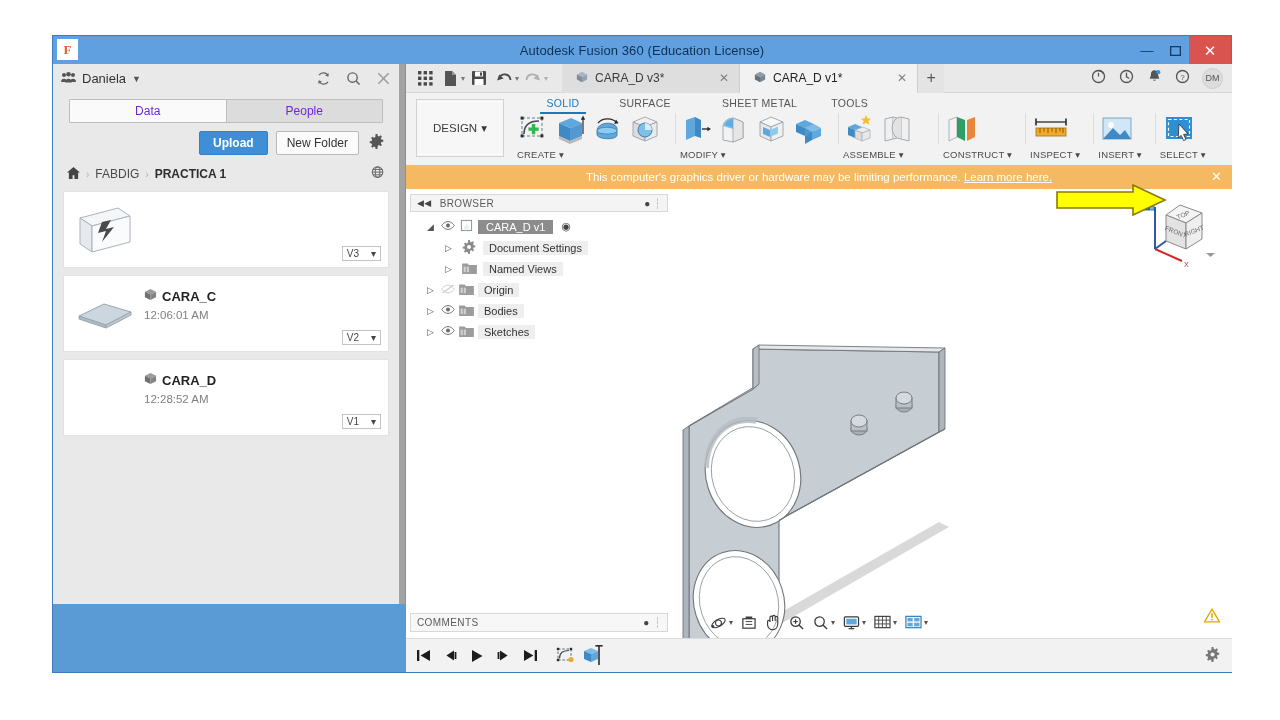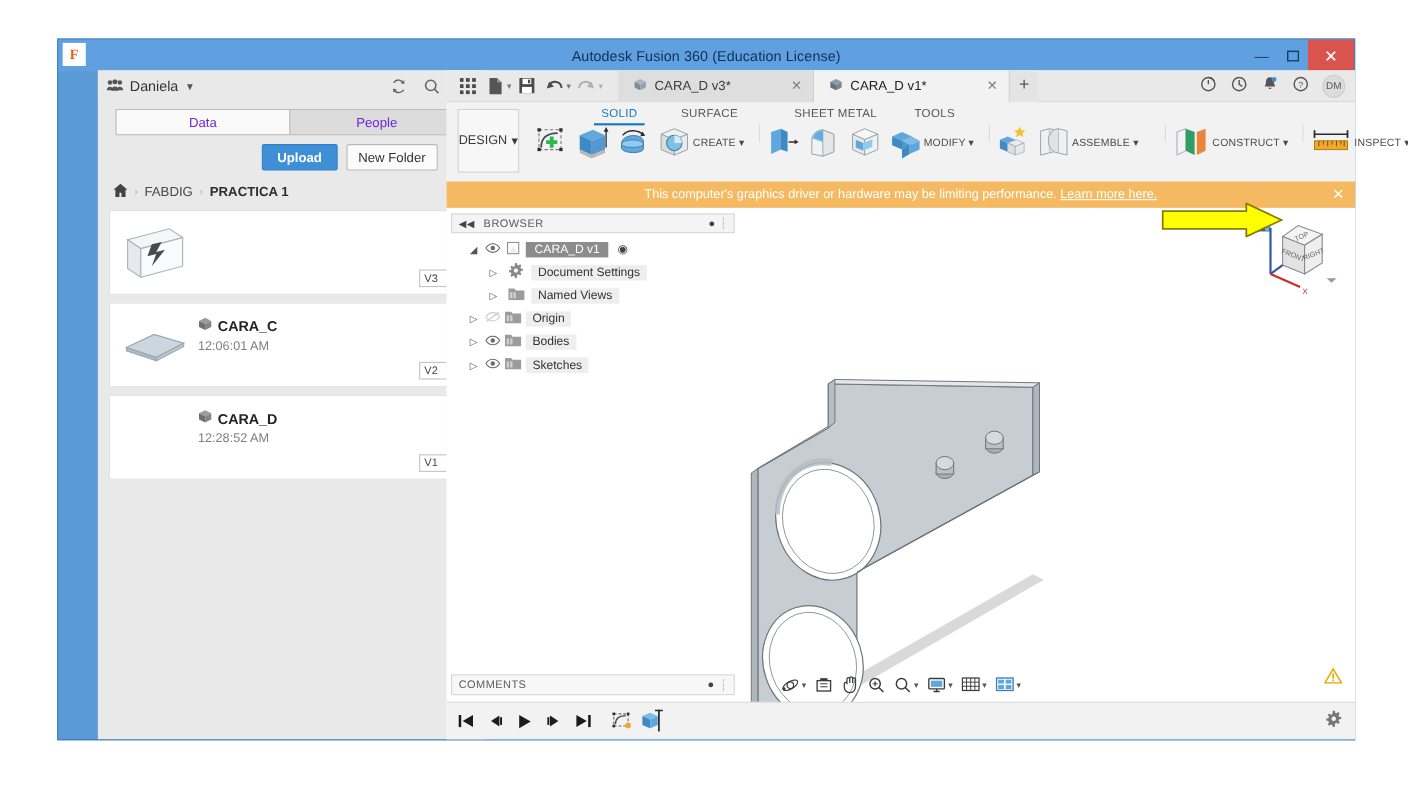--- a/index.html
+++ b/index.html
@@ -29,22 +29,22 @@
   }
   .win-btns { position:absolute; right:0; top:0; height:29px; display:flex; }
   .win-btn {
     width: 28px; height: 29px; display:flex; align-items:center; justify-content:center;
     color:#123d66; font-size: 13px;
   }
   .win-btn.close { width:42px; background:#d9534f; color:#fff; font-size:15px; }
 
   
   .data-panel {
-    position: absolute; left: 53px; top: 64px; width: 352px; height: 608px;
-    background: #e9e9e9; border-right: 3px solid #a3a3a3; margin-left: 36px;
+    position: absolute; left: 53px; top: 64px; width: 352px; height: 540px;
+    background: #e9e9e9; border-right: 6px solid #a3a3a3;
   }
   .dp-header {
     height: 29px; display:flex; align-items:center; padding: 0 8px;
     background:#e9e9e9; color:#444; font-size:12.5px;
   }
   .dp-user { display:flex; align-items:center; gap:6px; }
   .dp-user-icon { font-size: 12px; color:#555; letter-spacing:-1px; }
   .dp-user-name { font-size: 13px; color:#333; }
   .dp-caret { font-size:9px; color:#555; }
   .dp-header-icons { margin-left:auto; display:flex; align-items:center; gap:14px; color:#666; }
@@ -132,21 +132,21 @@
   }
   .ribbon-tabs-row { position:absolute; left:126px; top:2px; display:flex; gap:0; }
   .rtab {
     font-size:10.5px; color:#555; letter-spacing:.3px; padding:2px 10px 3px 10px; position:relative; text-align:center;
   }
   .rtab.active { color:#1879bf; }
   .rtab.active:after {
     content:""; position:absolute; left:8px; right:8px; bottom:-2px; height:2.5px; background:#1879bf;
   }
   .groups { display:flex; align-items:flex-start; padding-top:18px; }
-  .group { display:flex; flex-direction:row; align-items:center; padding:0 5px; position:relative; }
+  .group { display:flex; flex-direction:column; padding:0 5px; position:relative; }
   .group + .group:before {
     content:""; position:absolute; left:0; top:2px; bottom:16px; width:1px; background:#dcdcdc;
   }
   .group-icons { display:flex; align-items:flex-end; gap:3px; height:34px; }
   .group-label { font-size:9.5px; color:#4a4a4a; margin-top:4px; letter-spacing:.2px; white-space:nowrap; }
   .ic { width:34px; height:32px; display:flex; align-items:center; justify-content:center; }
   .ic svg { display:block; }
 
   
   .banner {

